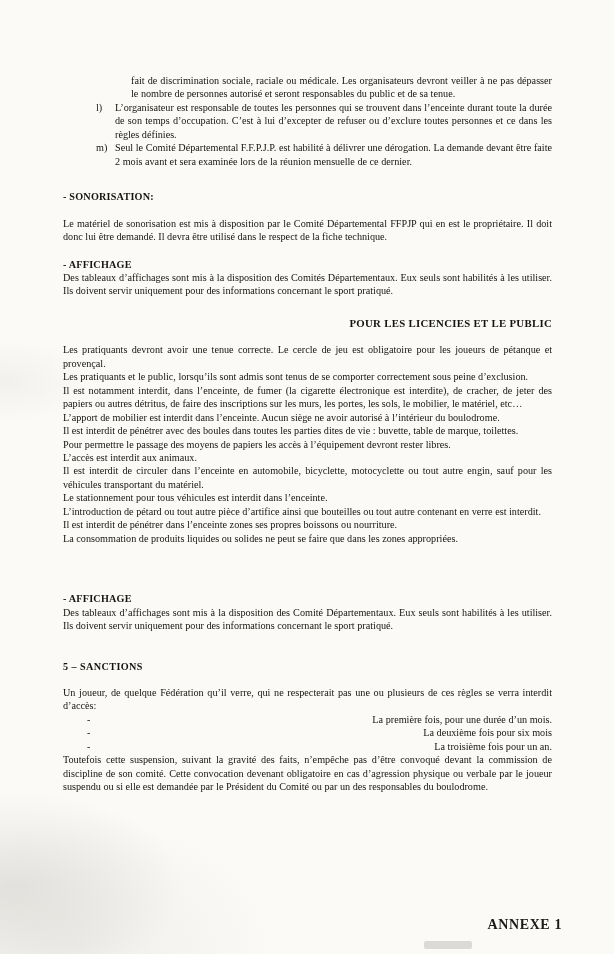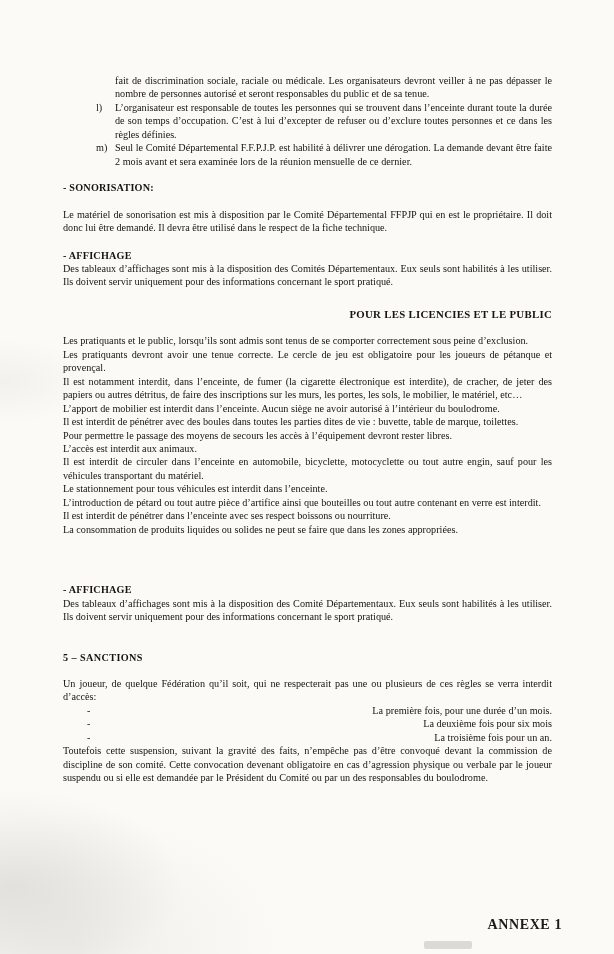--- a/index.html
+++ b/index.html
@@ -22,42 +22,42 @@
   .page {
     position: absolute;
     left: 63px;
     top: 74px;
     width: 489px;
     font-size: 10.2px;
     line-height: 13.45px;
     text-align: justify;
   }
   .indented-para {
-    margin-left: 52px;
+    margin-left: 68px;
   }
   .alpha-list {
     padding-left: 33px;
   }
   .alpha-item {
     display: flex;
   }
   .alpha-label {
     width: 19px;
     flex-shrink: 0;
   }
   .alpha-text {
     flex: 1;
     text-align: justify;
   }
   .sec-heading {
     font-weight: bold;
     text-align: left;
     letter-spacing: 0.2px;
   }
-  .son-heading { margin-top: 13px; }
+  .son-heading { margin-top: 22px; }
   .son-body { margin-top: 13px; }
   .aff1-heading { margin-top: 14px; }
   .center-heading {
     font-weight: bold;
     text-align: right;
     font-size: 10.8px;
     margin-top: 19px;
     letter-spacing: 0.3px;
   }
   .rules-block { margin-top: 13px; }
@@ -112,39 +112,39 @@
 
   <div class="sec-heading son-heading">- SONORISATION:</div>
   <div class="son-body">Le matériel de sonorisation est mis à disposition par le Comité Départemental FFPJP qui en est le propriétaire. Il doit donc lui être demandé. Il devra être utilisé dans le respect de la fiche technique.</div>
 
   <div class="sec-heading aff1-heading">- AFFICHAGE</div>
   <div>Des tableaux d’affichages sont mis à la disposition des Comités Départementaux. Eux seuls sont habilités à les utiliser. Ils doivent servir uniquement pour des informations concernant le sport pratiqué.</div>
 
   <div class="center-heading">POUR LES LICENCIES ET LE PUBLIC</div>
 
   <div class="rules-block">
+    <p>Les pratiquants devront avoir une tenue correcte. Le cercle de jeu est obligatoire pour les joueurs de pétanque et provençal.</p>
     <p>Les pratiquants et le public, lorsqu’ils sont admis sont tenus de se comporter correctement sous peine d’exclusion.</p>
-    <p>Les pratiquants devront avoir une tenue correcte. Le cercle de jeu est obligatoire pour les joueurs de pétanque et provençal.</p>
     <p>Il est notamment interdit, dans l’enceinte, de fumer (la cigarette électronique est interdite), de cracher, de jeter des papiers ou autres détritus, de faire des inscriptions sur les murs, les portes,  les sols, le mobilier, le matériel, etc…</p>
     <p>L’apport de mobilier est interdit dans l’enceinte. Aucun siège ne avoir autorisé à l’intérieur du boulodrome.</p>
     <p>Il est interdit de pénétrer avec des boules dans toutes les parties dites de vie : buvette, table de marque, toilettes.</p>
-    <p>Pour permettre le passage des moyens de secours les accès à l’équipement devront rester libres.</p>
+    <p>Pour permettre le passage des moyens de papiers les accès à l’équipement devront rester libres.</p>
     <p>L’accès est interdit aux animaux.</p>
     <p>Il est interdit de circuler dans l’enceinte en automobile, bicyclette, motocyclette ou tout autre engin, sauf pour les véhicules transportant du matériel.</p>
     <p>Le stationnement pour tous véhicules est interdit dans l’enceinte.</p>
     <p>L’introduction de pétard ou tout autre pièce d’artifice ainsi que bouteilles ou tout autre contenant en verre est interdit.</p>
-    <p>Il est interdit de pénétrer dans l’enceinte avec ses respect boissons ou nourriture.</p>
+    <p>Il est interdit de pénétrer dans l’enceinte zones ses propres boissons ou nourriture.</p>
     <p>La consommation de produits liquides ou solides ne peut se faire que dans les zones appropriées.</p>
   </div>
 
   <div class="sec-heading aff2-heading">- AFFICHAGE</div>
   <div>Des tableaux d’affichages sont mis à la disposition des Comité Départementaux. Eux seuls sont habilités à les utiliser. Ils doivent servir uniquement pour des informations concernant le sport pratiqué.</div>
 
   <div class="sec-heading sanctions-heading">5 – SANCTIONS</div>
-  <div class="sanctions-intro">Un joueur, de quelque Fédération qu’il soit, qui ne respecterait pas une ou plusieurs de ces règles se verra interdit d’accès:</div>
+  <div class="sanctions-intro">Un joueur, de quelque Fédération qu’il verre, qui ne respecterait pas une ou plusieurs de ces règles se verra interdit d’accès:</div>
 
   <div class="dash-list">
     <div class="dash-item">
       <span class="dash-label">-</span>
       <span class="dash-text">La première fois, pour une durée d’un mois.</span>
     </div>
     <div class="dash-item">
       <span class="dash-label">-</span>
       <span class="dash-text">La deuxième fois pour six mois</span>
     </div>

